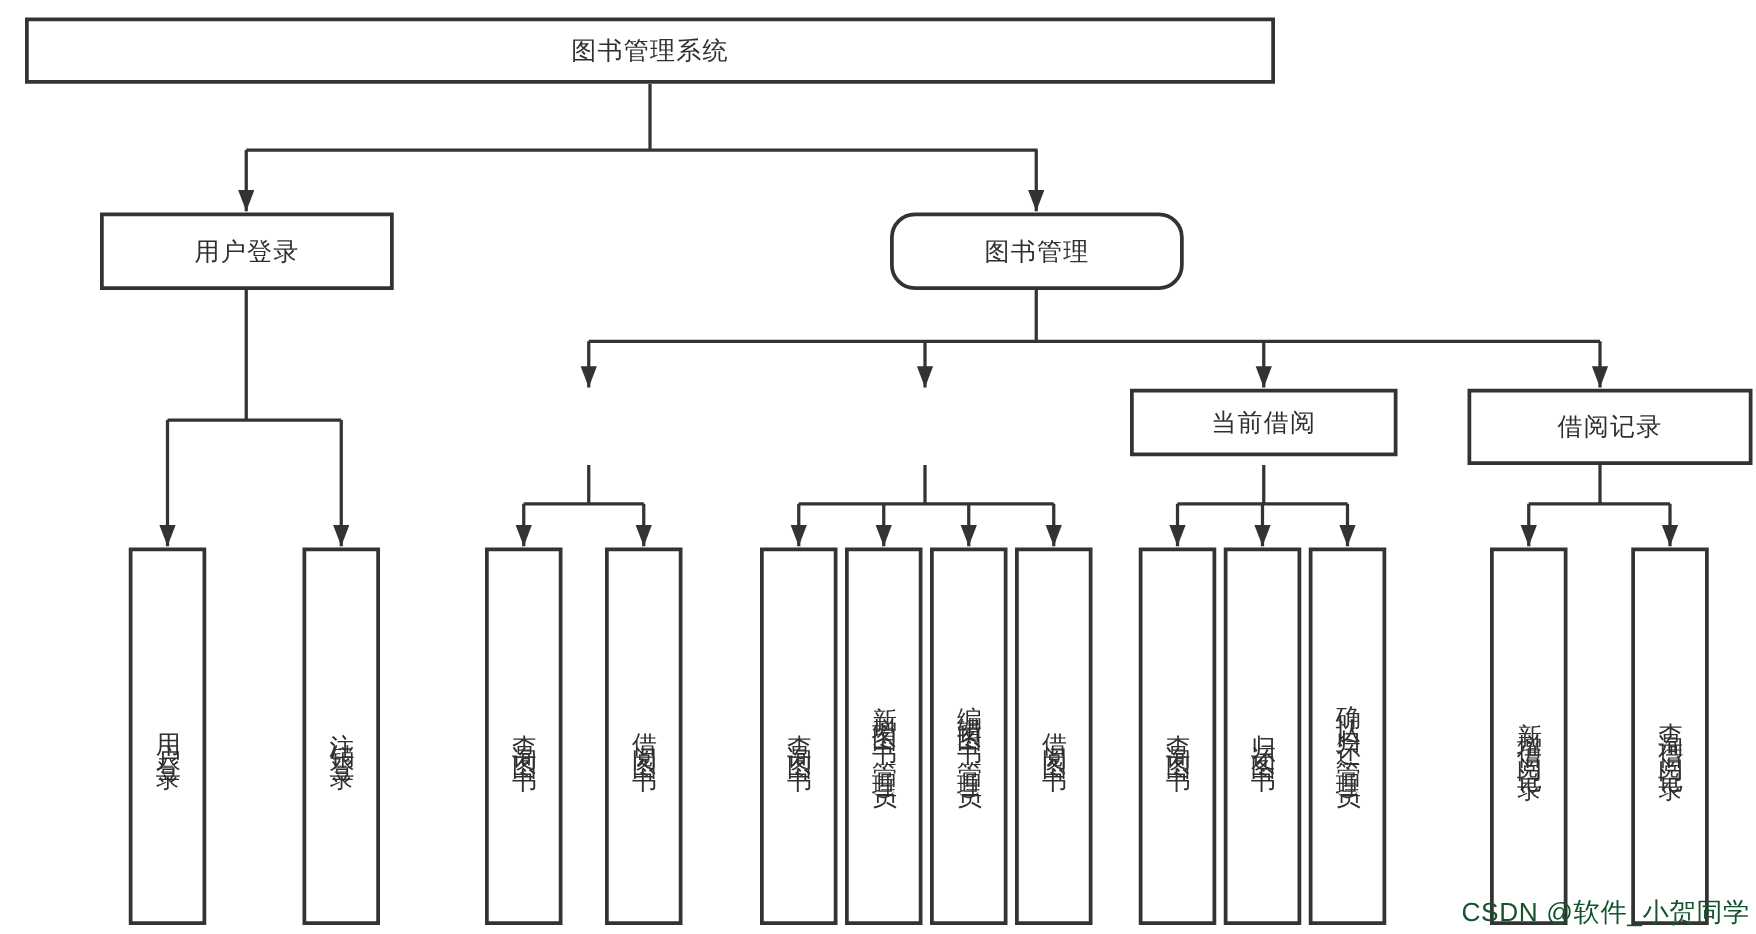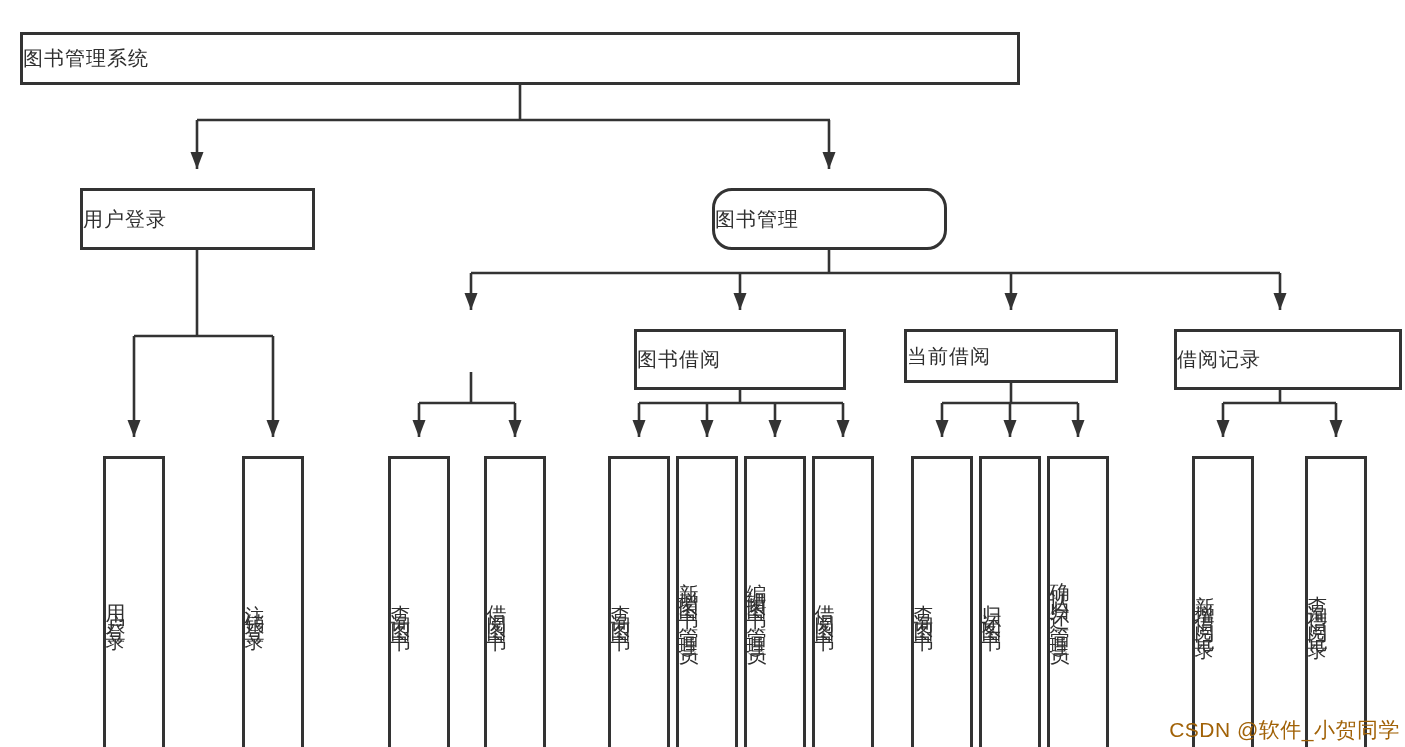--- a/index.html
+++ b/index.html
@@ -1,25 +1,25 @@
 <!DOCTYPE html>
 <html><head>
 <meta charset="utf-8">
 <style>
   html,body{margin:0;padding:0;background:#ffffff;}
   body{font-family:"Liberation Sans",sans-serif;}
   #canvas{position:relative;width:1405px;height:747px;background:#ffffff;overflow:hidden;}
   svg.connectors{position:absolute;left:0;top:0;width:1405px;height:747px;z-index:1;}
   svg.connectors line{stroke:#333333;stroke-width:2.6;}
   .box{position:absolute;box-sizing:border-box;background:#ffffff;border:3px solid #333333;
-       display:flex;align-items:center;z-index:2;margin-top:18px;}
+       display:flex;align-items:center;justify-content:center;z-index:2;}
   .hlabel{font-size:20px;color:#2f2f2f;letter-spacing:1px;white-space:nowrap;}
   .vlabel{writing-mode:vertical-rl;text-orientation:mixed;font-size:20px;color:#2f2f2f;
           letter-spacing:9px;line-height:1;}
-  .watermark{position:absolute;right:5px;bottom:3px;font-size:21px;color:#a16207;
+  .watermark{position:absolute;right:5px;bottom:3px;font-size:21px;color:#14532d;
              z-index:5;letter-spacing:0.5px;white-space:nowrap;}
   
   .n-root {left:20px;  top:14px;  width:1000px;height:53px;}
   .n-l2a  {left:80px;  top:170px; width:235px; height:62px;}
   .n-l2b  {left:712px; top:170px; width:235px; height:62px;border-radius:20px;}
   .n-l3a  {left:364px; top:311px; width:214px; height:61px;}
   .n-l3b  {left:634px; top:311px; width:212px; height:61px;}
   .n-l3c  {left:904px; top:311px; width:214px; height:54px;}
   .n-l3d  {left:1174px;top:311px; width:228px; height:61px;}
   .leaf   {top:438px;  width:62px; height:302px;}
@@ -85,23 +85,20 @@
     <span class="hlabel">图书管理系统</span>
   </div>
 
   <div class="box n-l2a">
     <span class="hlabel">用户登录</span>
   </div>
   <div class="box n-l2b">
     <span class="hlabel">图书管理</span>
   </div>
 
-  <div class="box n-l3b">
-    <span class="hlabel">图书借阅</span>
-  </div>
   <div class="box n-l3c">
     <span class="hlabel">当前借阅</span>
   </div>
   <div class="box n-l3d">
     <span class="hlabel">借阅记录</span>
   </div>
 
   <div class="box leaf lf1">
     <span class="vlabel">用户登录</span>
   </div>

